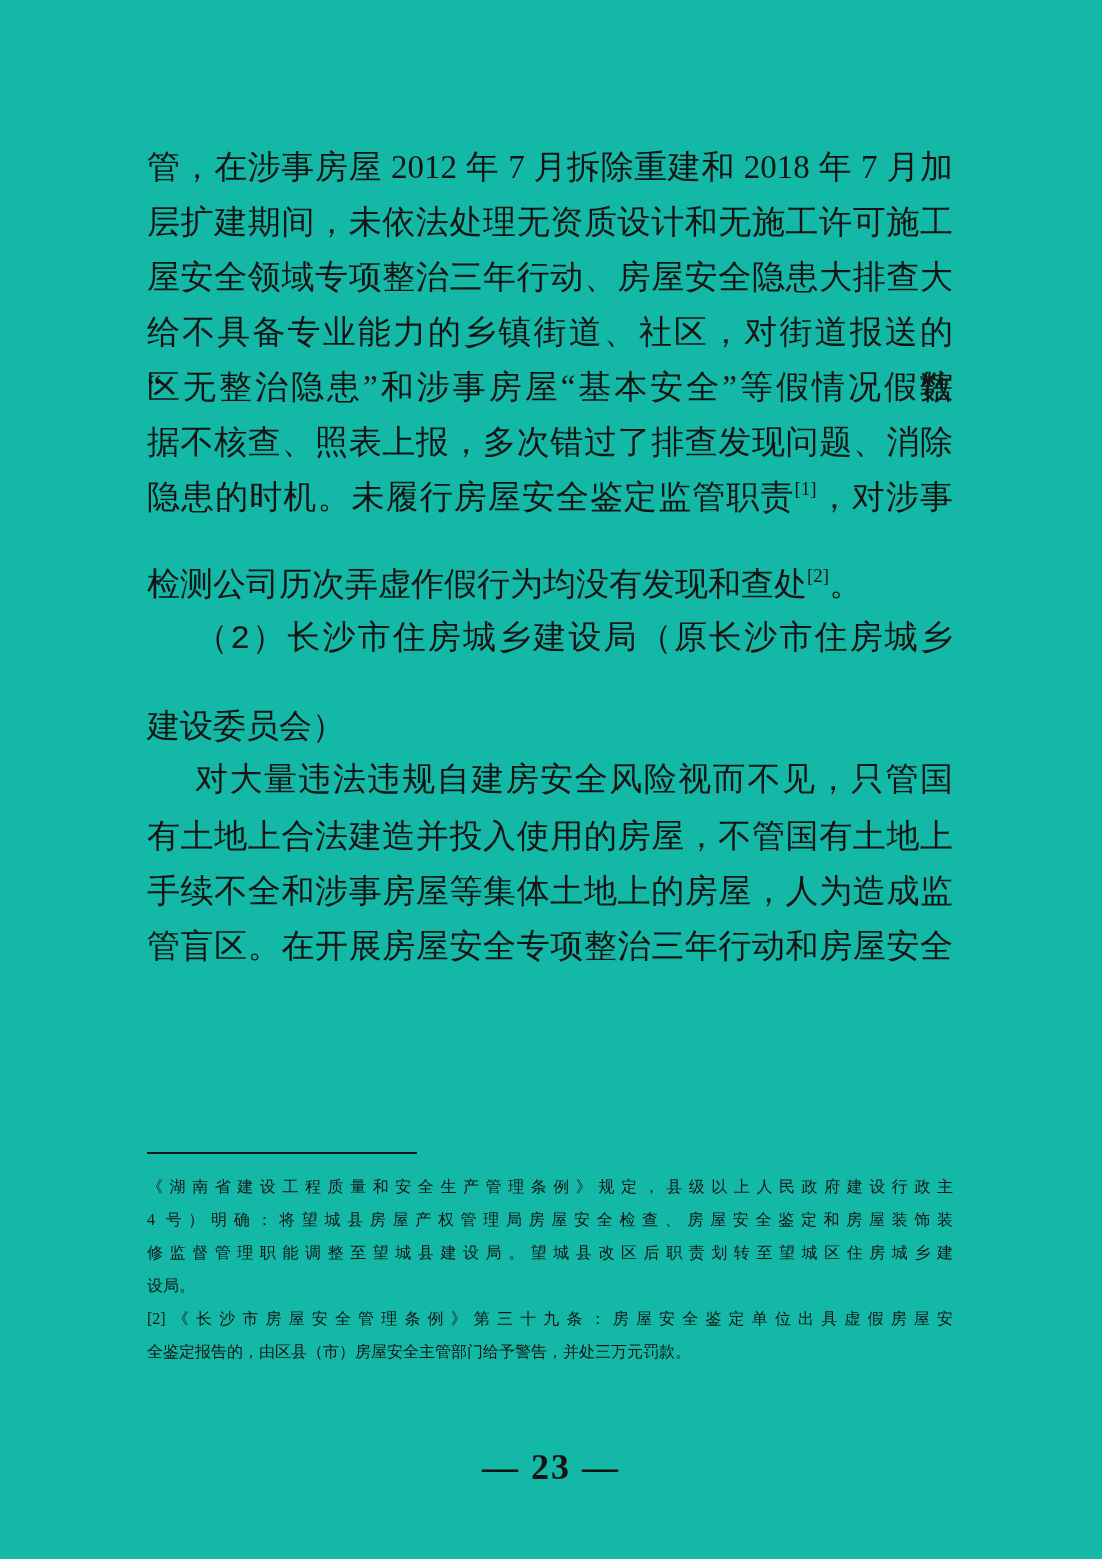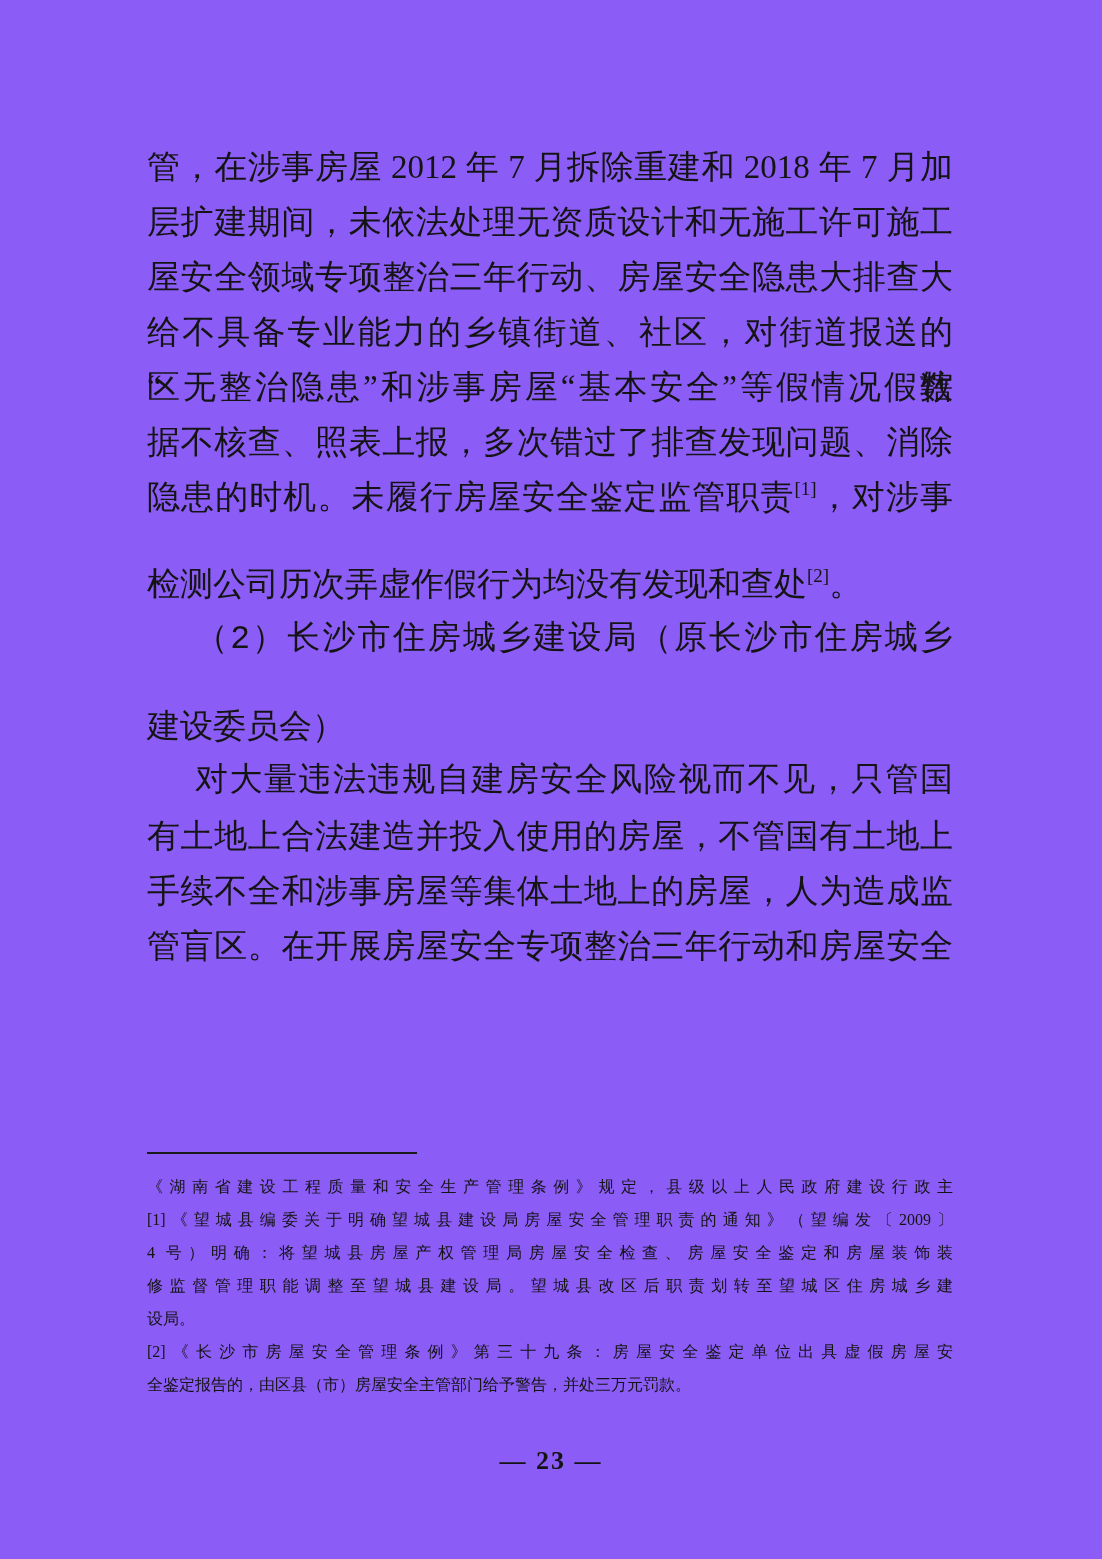--- a/index.html
+++ b/index.html
@@ -5,21 +5,21 @@
   html, body {
     margin: 0;
     padding: 0;
     background: #e8e8e8;
   }
   .page {
     position: relative;
     width: 1102px;
     height: 1559px;
     margin: 0 auto;
-    background: #8b5cf6;
+    background: #14b8a6;
     color: #141414;
     font-family: "Liberation Serif", "DejaVu Serif", serif;
     overflow: hidden;
   }
   .body-text {
     position: absolute;
     left: 147px;
     top: 140px;
     width: 806px;
   }
@@ -60,21 +60,21 @@
     text-align: justify;
     text-align-last: justify;
   }
   .fline.end { text-align-last: left; }
   .page-footer {
     position: absolute;
     left: 0;
     top: 1446px;
     width: 100%;
     text-align: center;
-    font-size: 26px;
+    font-size: 36px;
     font-weight: bold;
     letter-spacing: 2px;
     color: #141414;
   }
 </style>
 </head>
 <body>
 
 <div class="page">
 
@@ -96,21 +96,20 @@
     <div class="bline ind">对大量违法违规自建房安全风险视而不见，只管国</div>
     <div class="bline">有土地上合法建造并投入使用的房屋，不管国有土地上</div>
     <div class="bline">手续不全和涉事房屋等集体土地上的房屋，人为造成监</div>
     <div class="bline">管盲区。在开展房屋安全专项整治三年行动和房屋安全</div>
   </div>
 
   <div class="fn-sep"></div>
 
   <div class="footnotes">
     <div class="fline">《湖南省建设工程质量和安全生产管理条例》规定，县级以上人民政府建设行政主</div>
-    <div class="fline">[1]《望城县编委关于明确望城县建设局房屋安全管理职责的通知》（望编发〔2009〕</div>
     <div class="fline">4 号）明确：将望城县房屋产权管理局房屋安全检查、房屋安全鉴定和房屋装饰装</div>
     <div class="fline">修监督管理职能调整至望城县建设局。望城县改区后职责划转至望城区住房城乡建</div>
     <div class="fline end">设局。</div>
     <div class="fline">[2]《长沙市房屋安全管理条例》第三十九条：房屋安全鉴定单位出具虚假房屋安</div>
     <div class="fline end">全鉴定报告的，由区县（市）房屋安全主管部门给予警告，并处三万元罚款。</div>
   </div>
 
   <div class="page-footer">— 23 —</div>
 
 </div>

